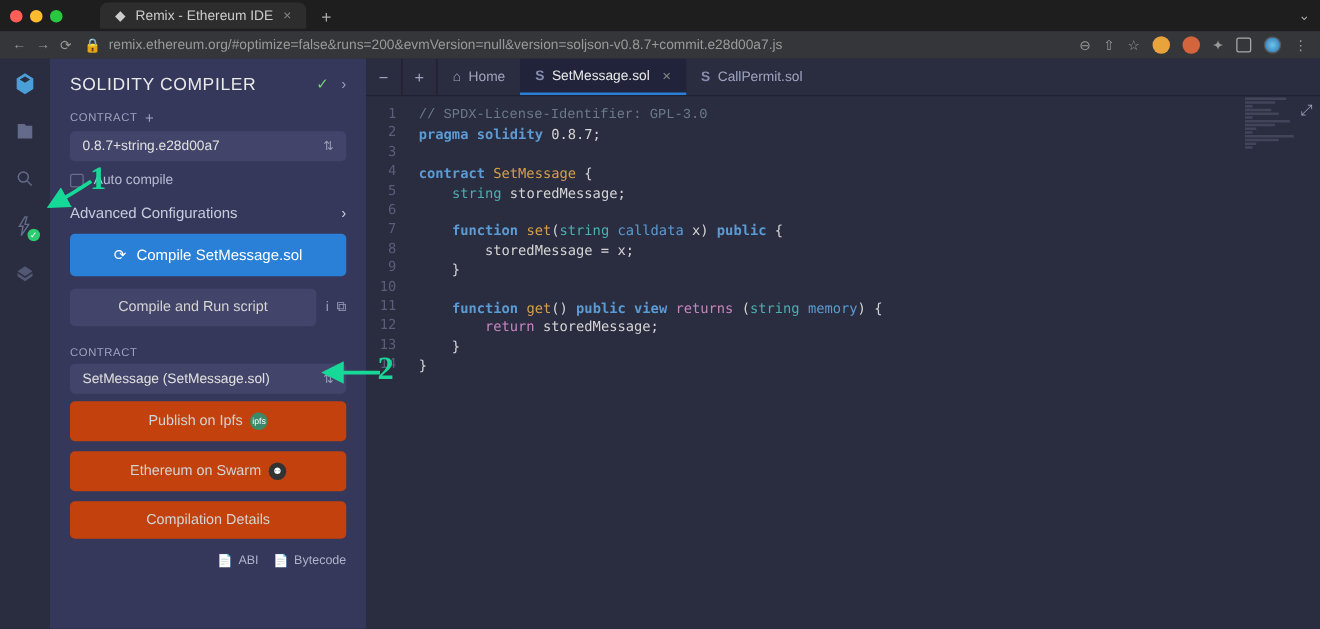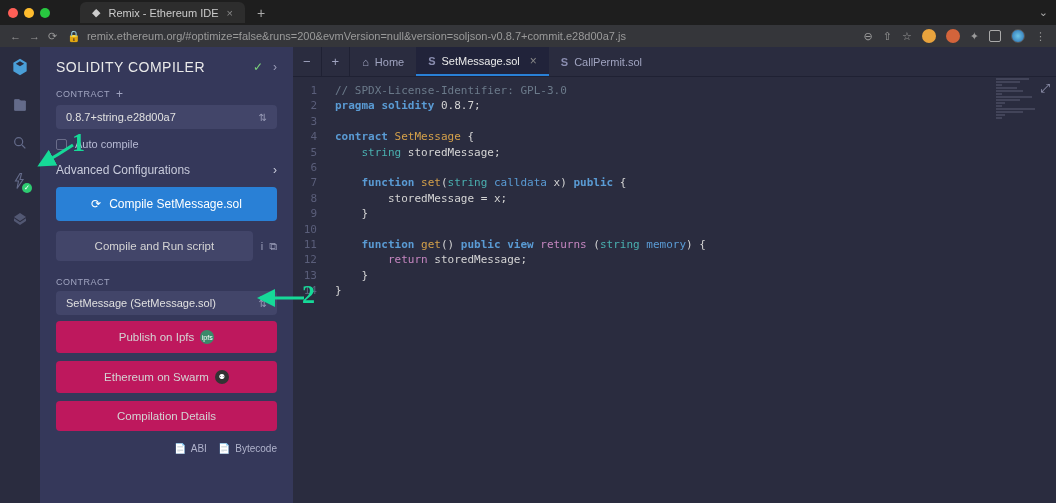--- a/index.html
+++ b/index.html
@@ -39,37 +39,37 @@
 .select-box .caret { color: #9a9db8; font-size: 10px; }
 .checkbox-row { display: flex; align-items: center; gap: 8px; color: #b8bbd4; font-size: 11px; padding: 3px 0; }
 .checkbox { width: 11px; height: 11px; border: 1px solid #6a6d8a; border-radius: 2px; cursor: pointer; }
 .checkbox-row.right { justify-content: flex-end; margin-bottom: 6px; }
 .adv-config { display: flex; align-items: center; justify-content: space-between; color: #c8cbdb; font-size: 12px; padding: 10px 0; cursor: pointer; }
 .compile-btn { background: #2980d6; border: none; border-radius: 4px; padding: 10px; color: #fff; font-size: 12px; display: flex; align-items: center; justify-content: center; gap: 8px; cursor: pointer; margin-bottom: 10px; }
 .script-row { display: flex; align-items: center; gap: 8px; margin-bottom: 10px; }
 .secondary-btn { background: #424569; border: none; border-radius: 4px; padding: 9px 10px; color: #d4d4d4; font-size: 11.5px; flex: 0 0 auto; cursor: pointer; display: flex; align-items: center; justify-content: center; gap: 6px; }
 .script-row .secondary-btn { flex: 1; text-align: center; }
 .script-icons { display: flex; gap: 6px; color: #9a9db8; font-size: 11px; }
-.full-btn { background: #be185d; border: none; border-radius: 4px; padding: 9px; color: #d4d4d4; font-size: 11.5px; width: 100%; display: flex; align-items: center; justify-content: center; gap: 6px; cursor: pointer; margin-bottom: 8px; }
+.full-btn { background: #c2410c; border: none; border-radius: 4px; padding: 9px; color: #d4d4d4; font-size: 11.5px; width: 100%; display: flex; align-items: center; justify-content: center; gap: 6px; cursor: pointer; margin-bottom: 8px; }
 .badge { width: 14px; height: 14px; border-radius: 50%; background: #3a8a6a; display: inline-flex; align-items: center; justify-content: center; font-size: 7px; color: #fff; }
 .swarm-badge { background: #333; }
 .bottom-links { display: flex; justify-content: flex-end; gap: 12px; color: #b0b3cc; font-size: 10px; margin-top: 4px; }
 .bottom-links span { display: flex; gap: 4px; cursor: pointer; }
 .editor-area { flex: 1; display: flex; flex-direction: column; background: #2a2c3f; position: relative; }
 .editor-tabs { height: 30px; background: #2a2c3f; display: flex; align-items: center; border-bottom: 1px solid #1f2133; }
 .tab-btn { display: flex; align-items: center; gap: 6px; padding: 0 10px; height: 100%; font-size: 11px; color: #a0a4c0; cursor: pointer; border-right: 1px solid #1f2133; }
 .tab-btn span.zoom-icon { font-size: 13px; }
 .etab { display: flex; align-items: center; gap: 6px; padding: 0 12px; height: 100%; font-size: 11px; color: #a0a4c0; cursor: pointer; }
 .etab.active { background: #21233a; color: #eAeAeA; border-bottom: 2px solid #2980d6; }
 .etab .sol-icon { color: #8a8db0; font-weight: bold; }
 .etab .close-x { color: #888; margin-left: 4px; font-size: 12px; }
 .code-body { flex: 1; display: flex; font-family: "Menlo", "Consolas", monospace; font-size: 11px; line-height: 1.4; position: relative; }
 .gutter { width: 32px; text-align: right; padding: 6px 8px 0 0; color: #5a5e7a; user-select: none; }
 .code-lines { padding: 6px 0 0 10px; white-space: pre; color: #d4d4d4; }
-.c-comment { color: #6b7a8a; }
+.c-comment { color: #6b7a8a; font-family: Liberation Mono, monospace; }
 .c-keyword { color: #5a9bd4; font-weight: bold; }
 .c-type { color: #4ab0b0; }
 .c-func { color: #d4a04a; }
 .c-return { color: #c586c0; }
 .c-storage { color: #5a9bd4; }
 .minimap { position: absolute; right: 0; top: 30px; width: 60px; height: 100px; opacity: 0.25; }
 .minimap-line { height: 2px; background: #8a8da8; margin: 1px 0; }
 .expand-icon { position: absolute; top: 34px; right: 6px; color: #9a9db8; font-size: 12px; cursor: pointer; }
 .annotation { position: absolute; color: #16d998; font-family: "Comic Sans MS", cursive; font-size: 26px; font-weight: bold; pointer-events: none; }
 .annotation-arrow { position: absolute; pointer-events: none; }

